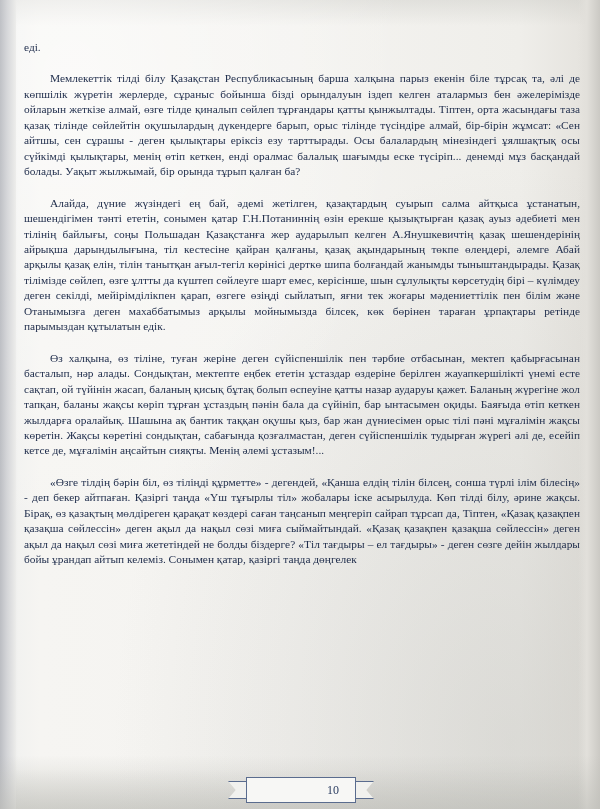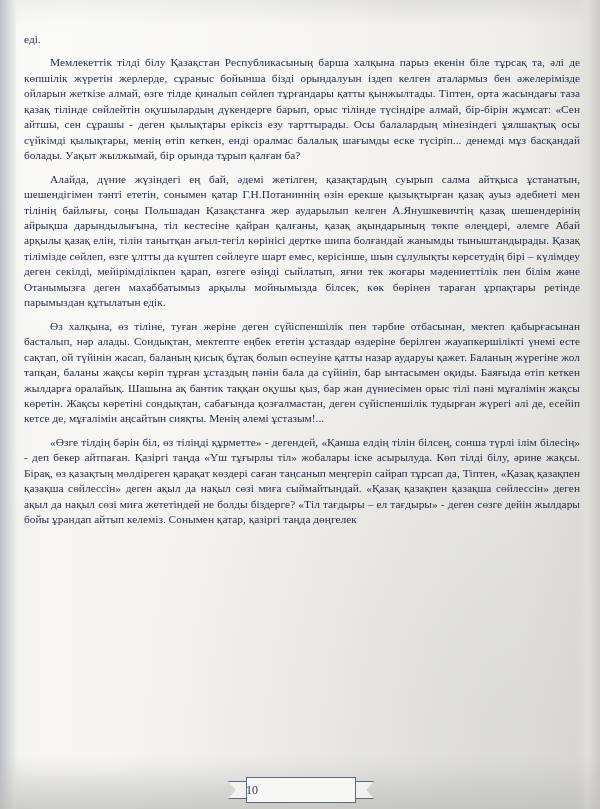--- a/index.html
+++ b/index.html
@@ -70,21 +70,21 @@
     height: 740px;
     color: #1d2b4a;
     font-size: 11.4px;
     line-height: 15.45px;
     text-align: justify;
     text-justify: inter-word;
     -webkit-hyphens: none;
     hyphens: none;
   }
   #body-text p {
-    margin: 8px 0 0 0;
+    margin: 16px 0 0 0;
     text-indent: 26px;
   }
   #body-text p.noindent {
     text-indent: 0;
   }
   
   #footer {
     position: absolute;
     left: 0;
     bottom: 0;
@@ -125,23 +125,25 @@
     right: 0;
     clip-path: polygon(0 0, 100% 0, 65% 50%, 100% 100%, 0 100%);
   }
   #pagenum {
     position: absolute;
     left: 18px;
     top: 0;
     width: 110px;
     height: 26px;
     line-height: 26px;
+    text-align: center;
     font-size: 12px;
     color: #2a3c60;
     font-family: "Liberation Serif", serif;
+    padding-left: 32px;
   }
   
   #right-edge {
     position: absolute;
     right: 0;
     top: 0;
     width: 22px;
     height: 809px;
     background: linear-gradient(270deg, #cbc9c4 0%, #e2e0db 60%, rgba(240,239,235,0) 100%);
     pointer-events: none;

